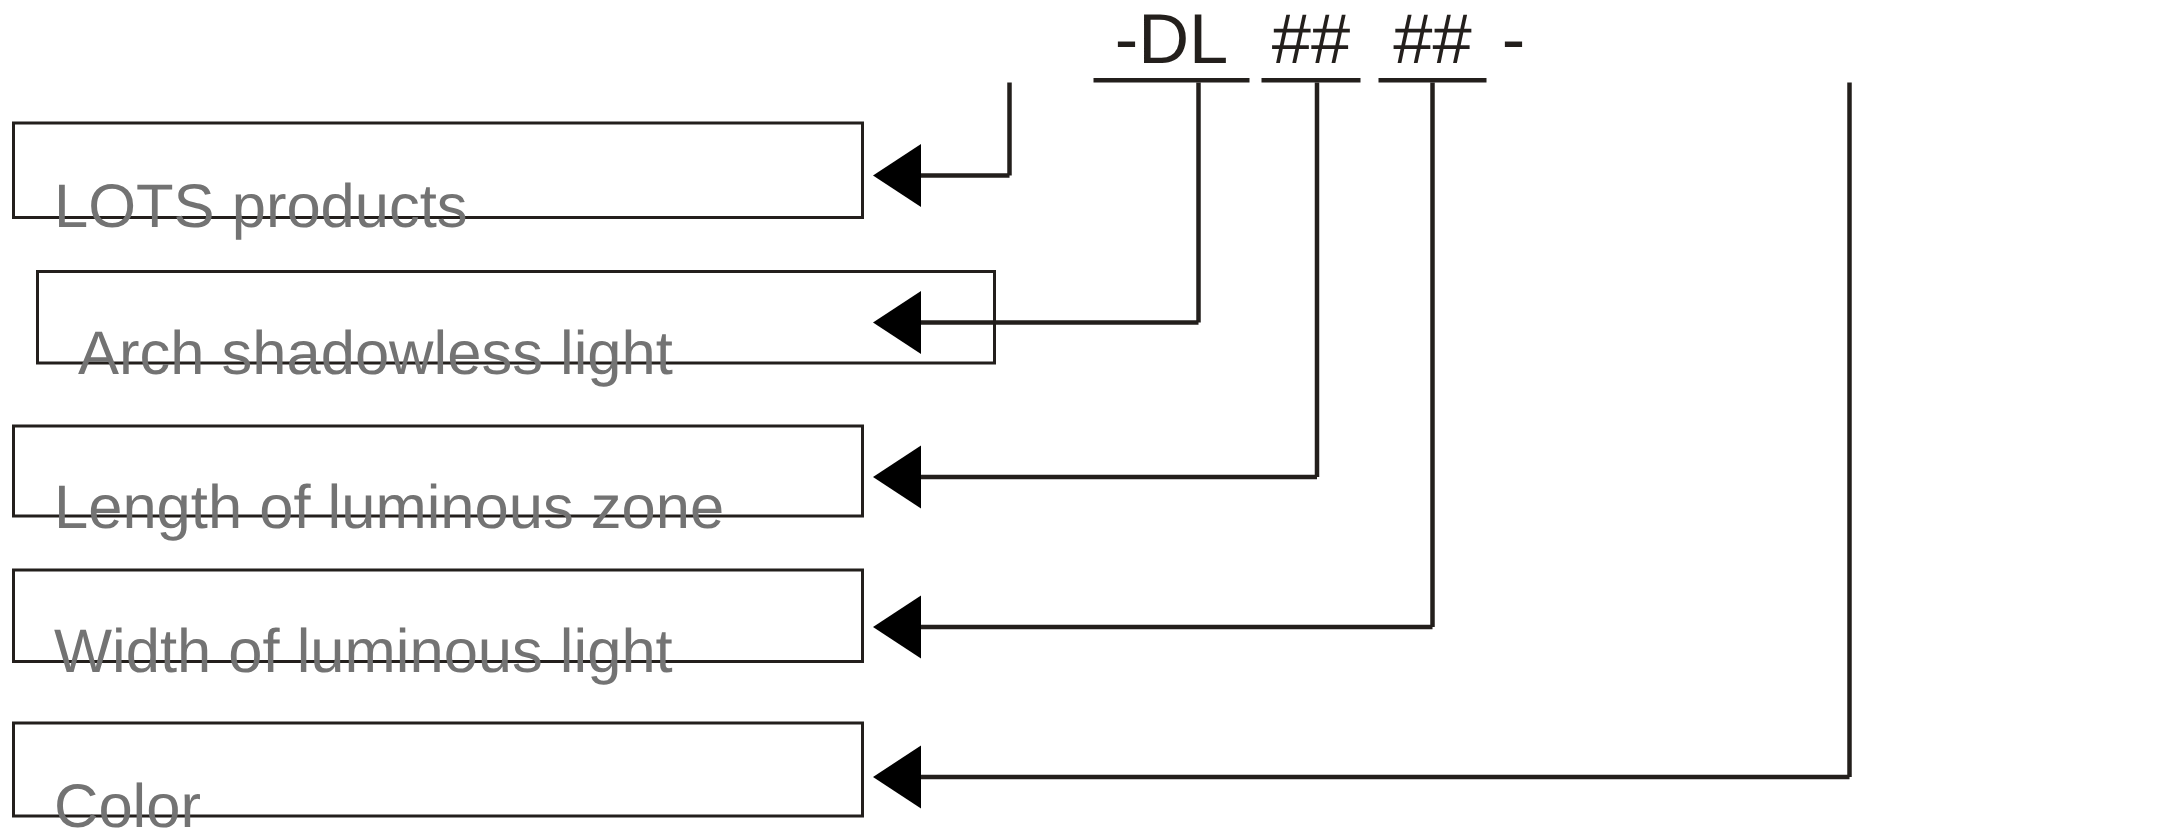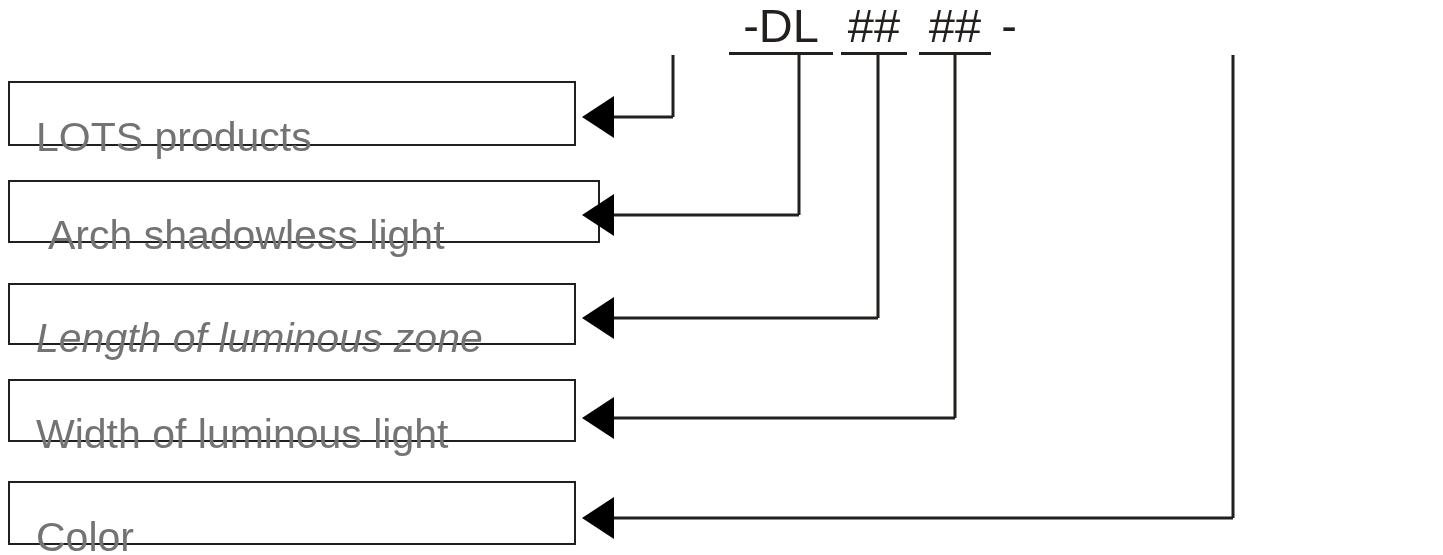--- a/index.html
+++ b/index.html
@@ -90,24 +90,24 @@
   <div id="part-number">
       <div class="pn-seg underlined" style="left: 729px; width: 104px;">-DL</div>
       <div class="pn-seg underlined" style="left: 841px; width: 66px;">##</div>
       <div class="pn-seg underlined" style="left: 919px; width: 72px;">##</div>
       <div class="pn-seg plain" style="left: 994px; width: 30px;">-</div>
     </div>
 
   <div class="label-box" style="left: 8px; width: 568px; top: 81px; height: 65px;">
     <span class="label-text">LOTS products</span>
   </div>
-  <div class="label-box" style="left: 8px; width: 592px; top: 180px; height: 63px; padding-left: 12px;">
+  <div class="label-box" style="left: 24px; width: 640px; top: 180px; height: 63px;">
     <span class="label-text">Arch shadowless light</span>
   </div>
-  <div class="label-box" style="left: 8px; width: 568px; top: 283px; height: 62px; font-style: italic;">
+  <div class="label-box" style="left: 8px; width: 568px; top: 283px; height: 62px;">
     <span class="label-text">Length of luminous zone</span>
   </div>
   <div class="label-box" style="left: 8px; width: 568px; top: 379px; height: 63px;">
     <span class="label-text">Width of luminous light</span>
   </div>
   <div class="label-box" style="left: 8px; width: 568px; top: 481px; height: 64px; align-items: center;">
     <span class="label-text">Color</span>
   </div>
 
   <svg id="leaders" viewBox="0 0 1443 555" width="1443" height="555">

